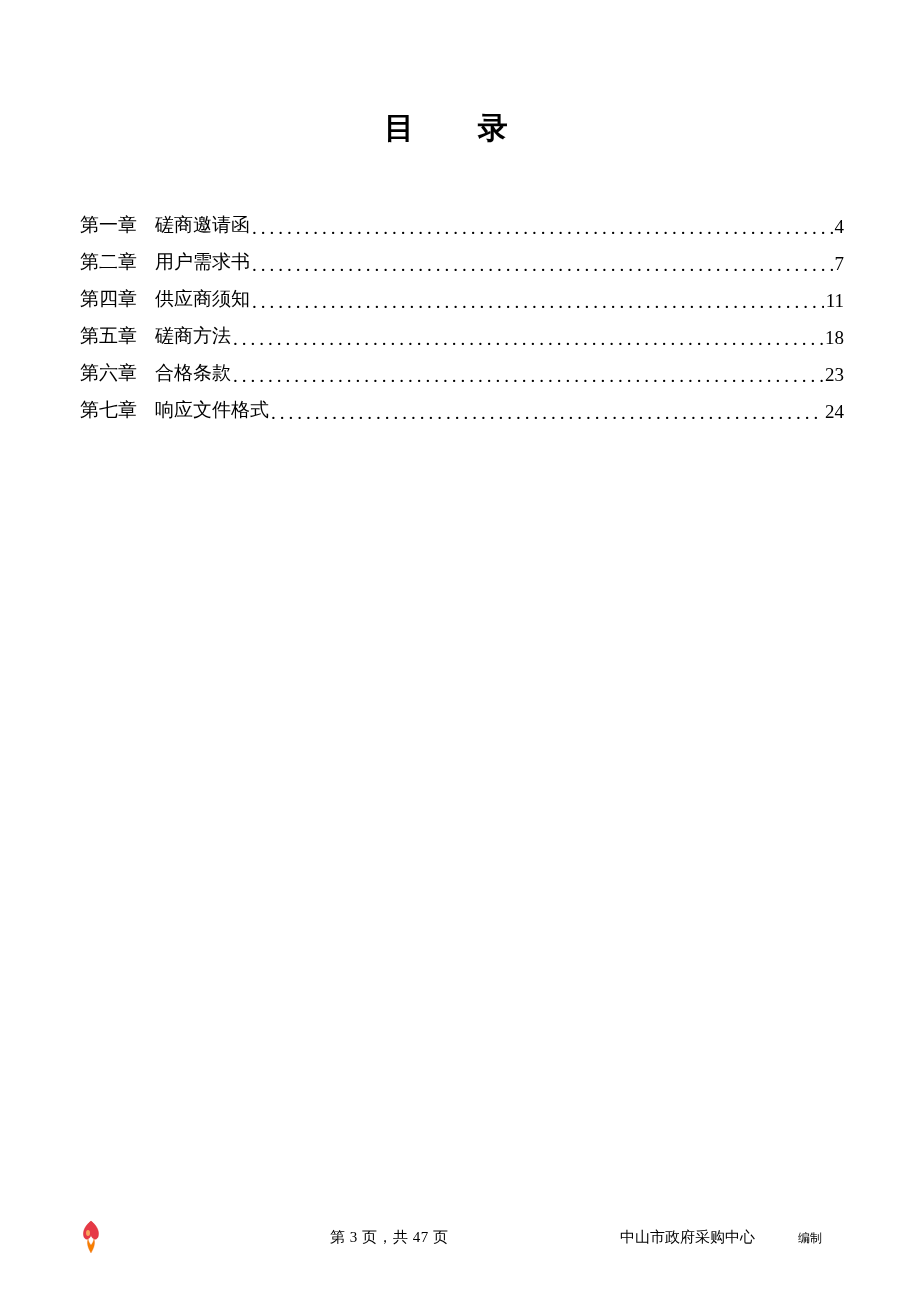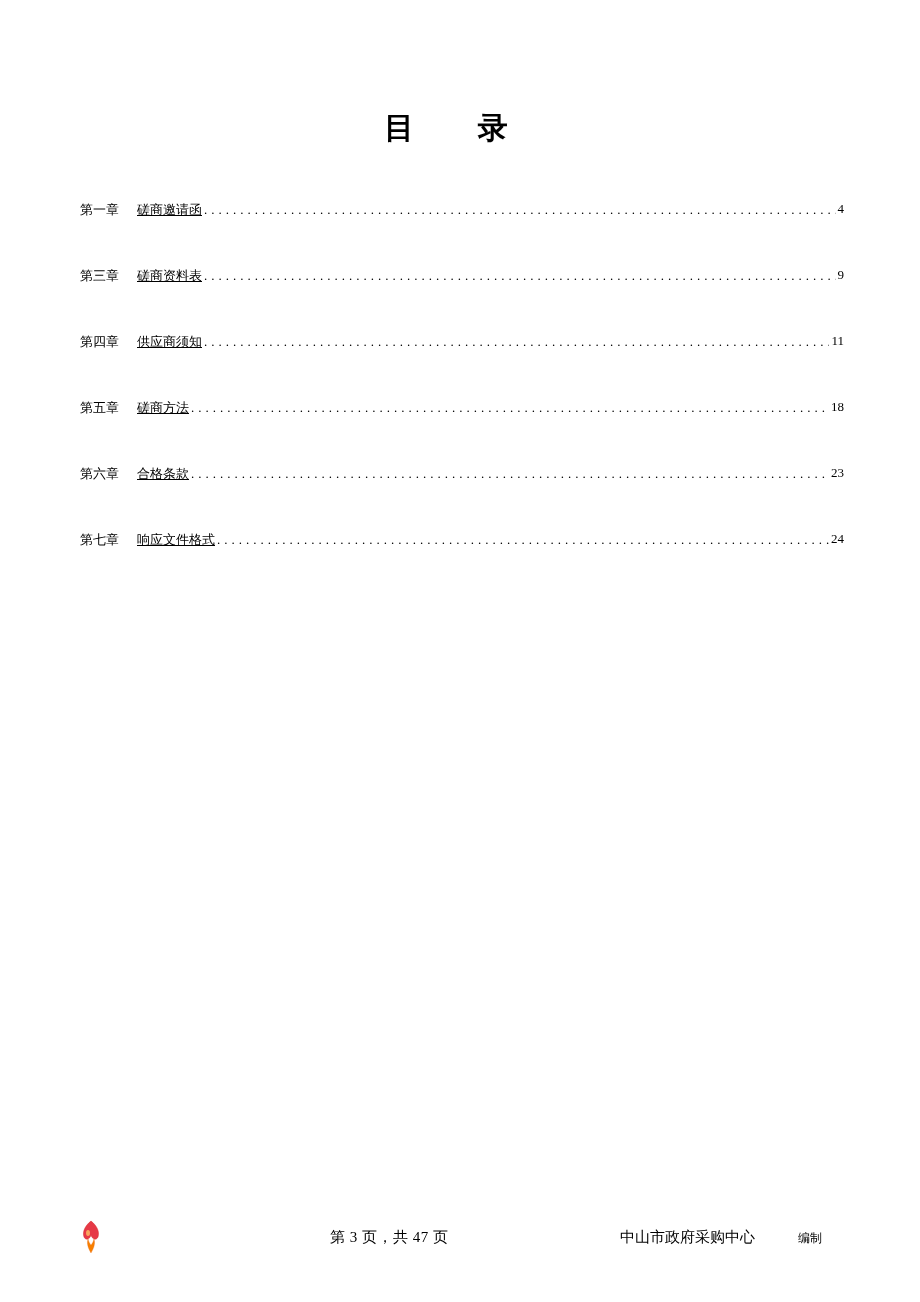--- a/index.html
+++ b/index.html
@@ -22,33 +22,31 @@
       padding-top: 108px;
       letter-spacing: 28px;
     }
     .toc-container {
       margin-top: 52px;
       padding-left: 80px;
       padding-right: 76px;
     }
     .toc-entry {
       display: flex;
-      align-items: flex-start;
-      font-size: 13px;
+      align-items: flex-end;
+      font-size: 19px;
       height: 37px;
       white-space: nowrap;
-      margin-top: 29px;
     }
     .toc-chapter {
       flex-shrink: 0;
     }
     .toc-title {
       flex-shrink: 0;
       margin-left: 18px;
-      text-decoration: underline;
     }
     .toc-dots {
       flex: 1;
       overflow: hidden;
       letter-spacing: 4px;
       margin-left: 2px;
       margin-right: 2px;
       position: relative;
       top: 1px;
     }
@@ -99,24 +97,24 @@
 <h1 class="page-title">目 录</h1>
 
 <div class="toc-container">
   <div class="toc-entry">
     <span class="toc-chapter">第一章</span>
     <span class="toc-title">磋商邀请函</span>
     <span class="toc-dots"></span>
     <span class="toc-page">4</span>
   </div>
   <div class="toc-entry">
-    <span class="toc-chapter">第三章</span>
-    <span class="toc-title">磋商资料表</span>
+    <span class="toc-chapter">第二章</span>
+    <span class="toc-title">用户需求书</span>
     <span class="toc-dots"></span>
-    <span class="toc-page">9</span>
+    <span class="toc-page">7</span>
   </div>
   <div class="toc-entry">
     <span class="toc-chapter">第四章</span>
     <span class="toc-title">供应商须知</span>
     <span class="toc-dots"></span>
     <span class="toc-page">11</span>
   </div>
   <div class="toc-entry">
     <span class="toc-chapter">第五章</span>
     <span class="toc-title">磋商方法</span>

